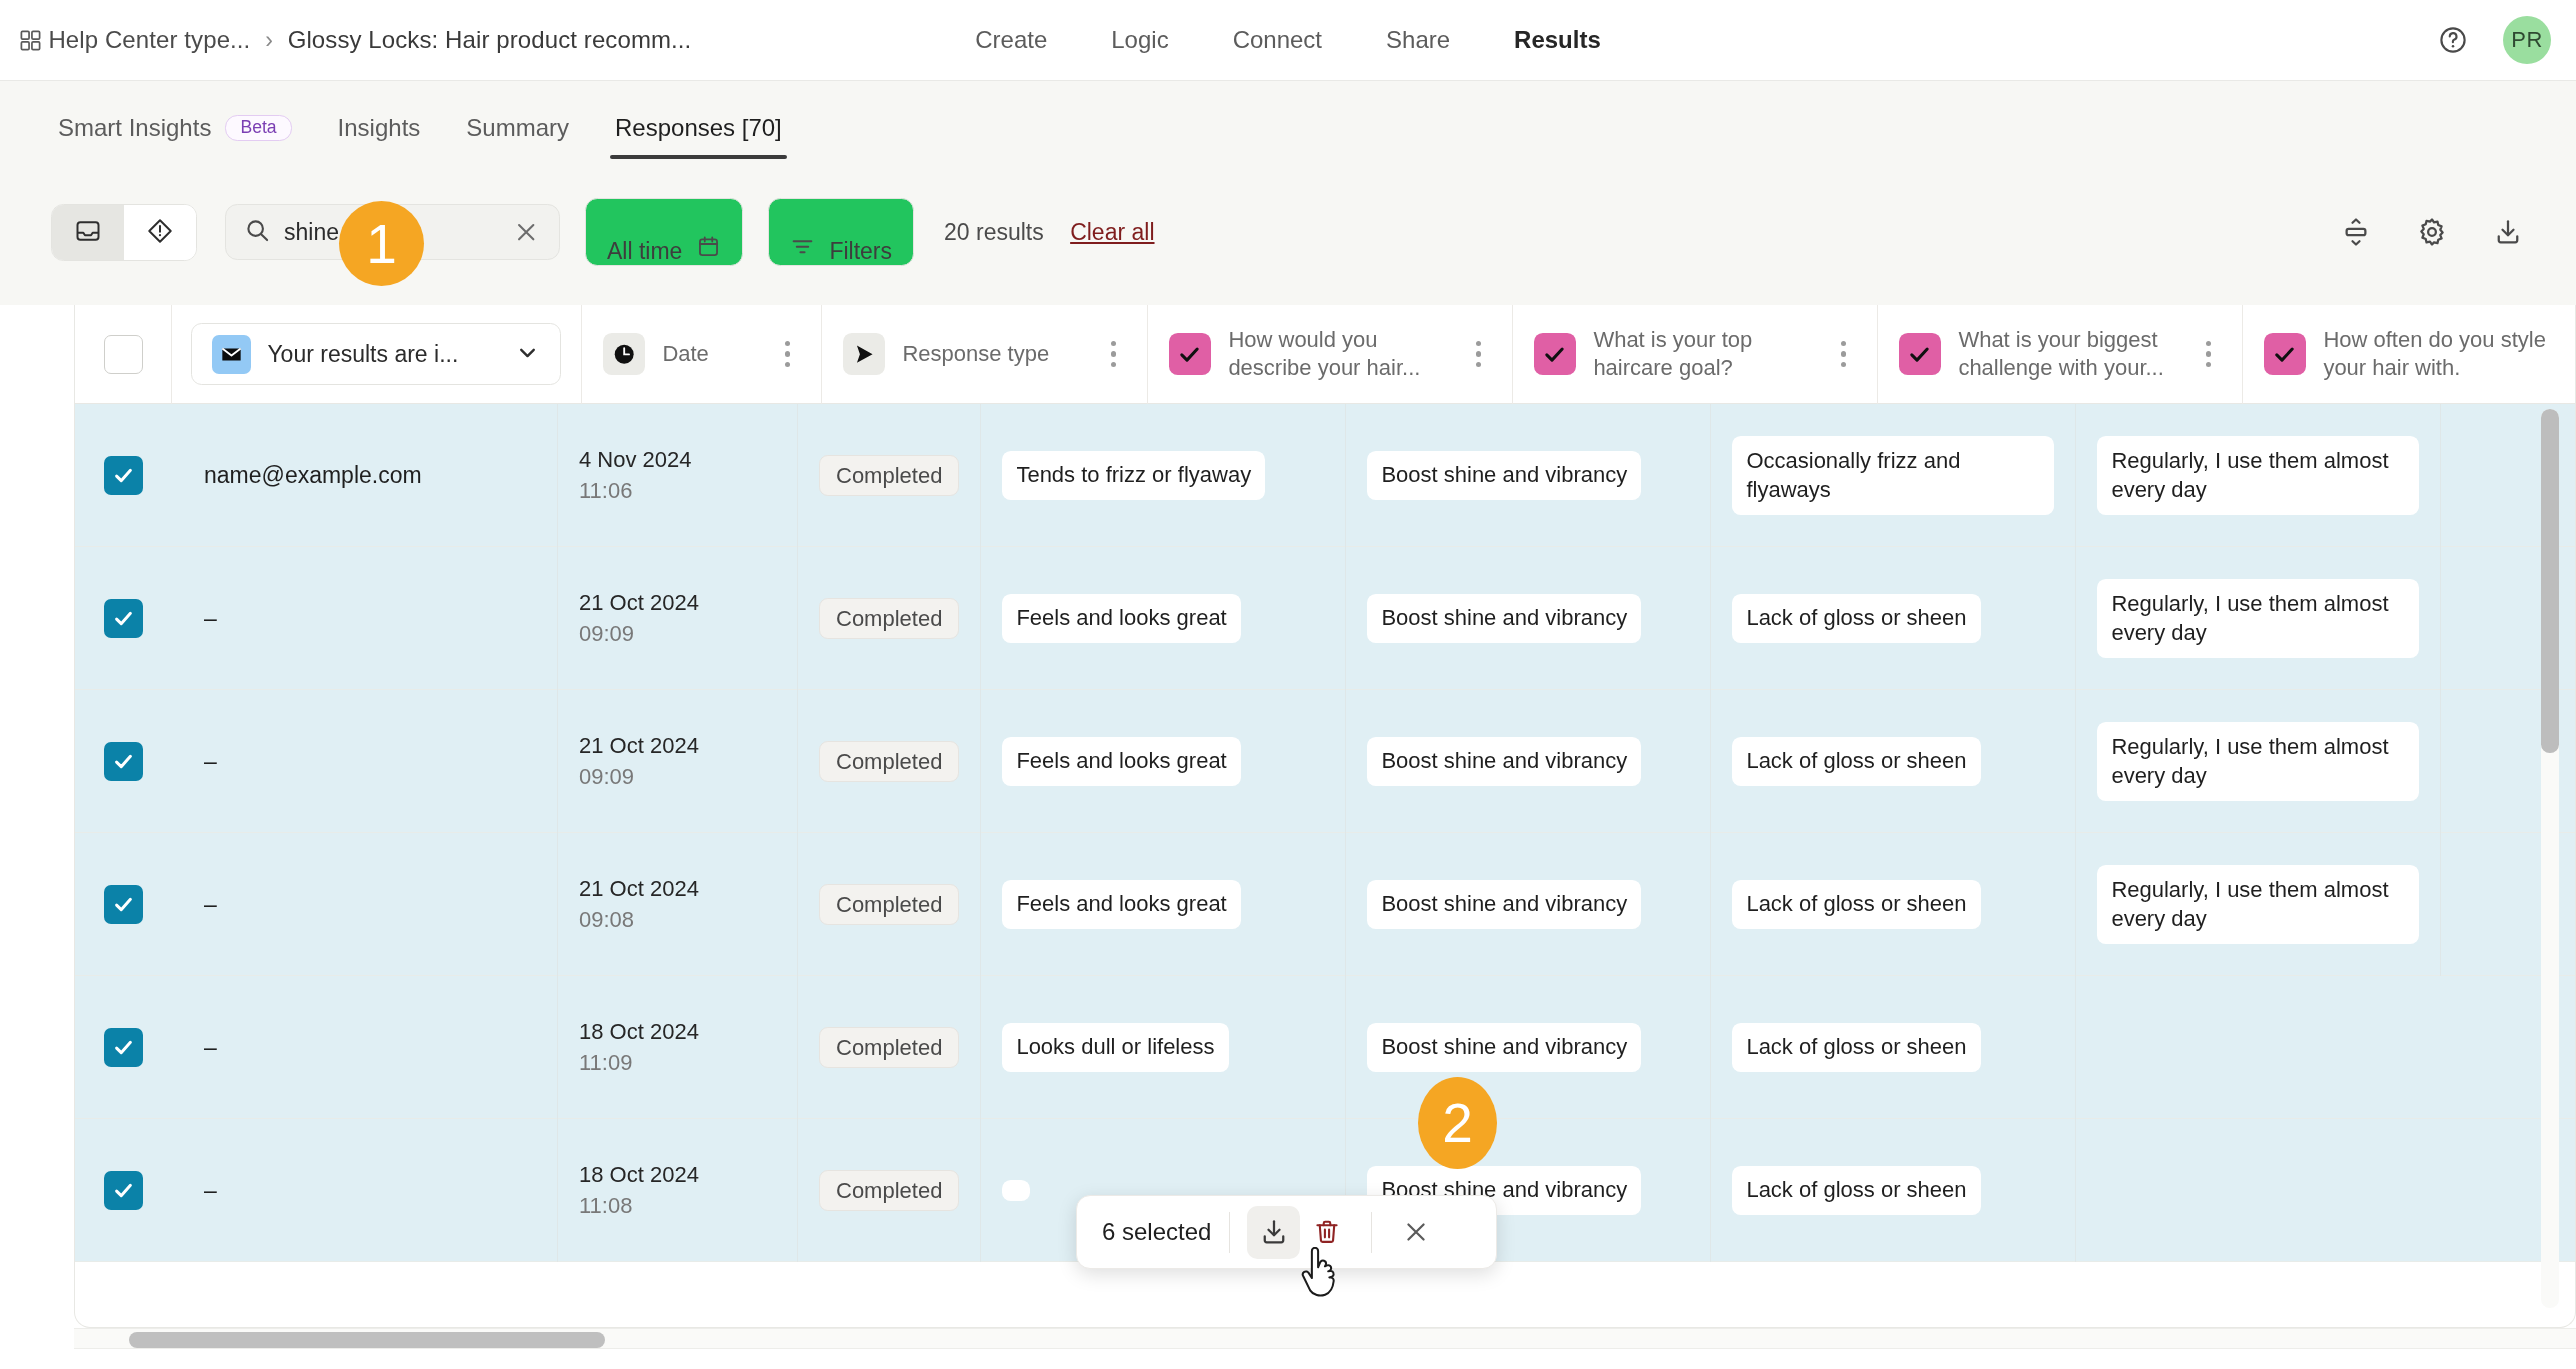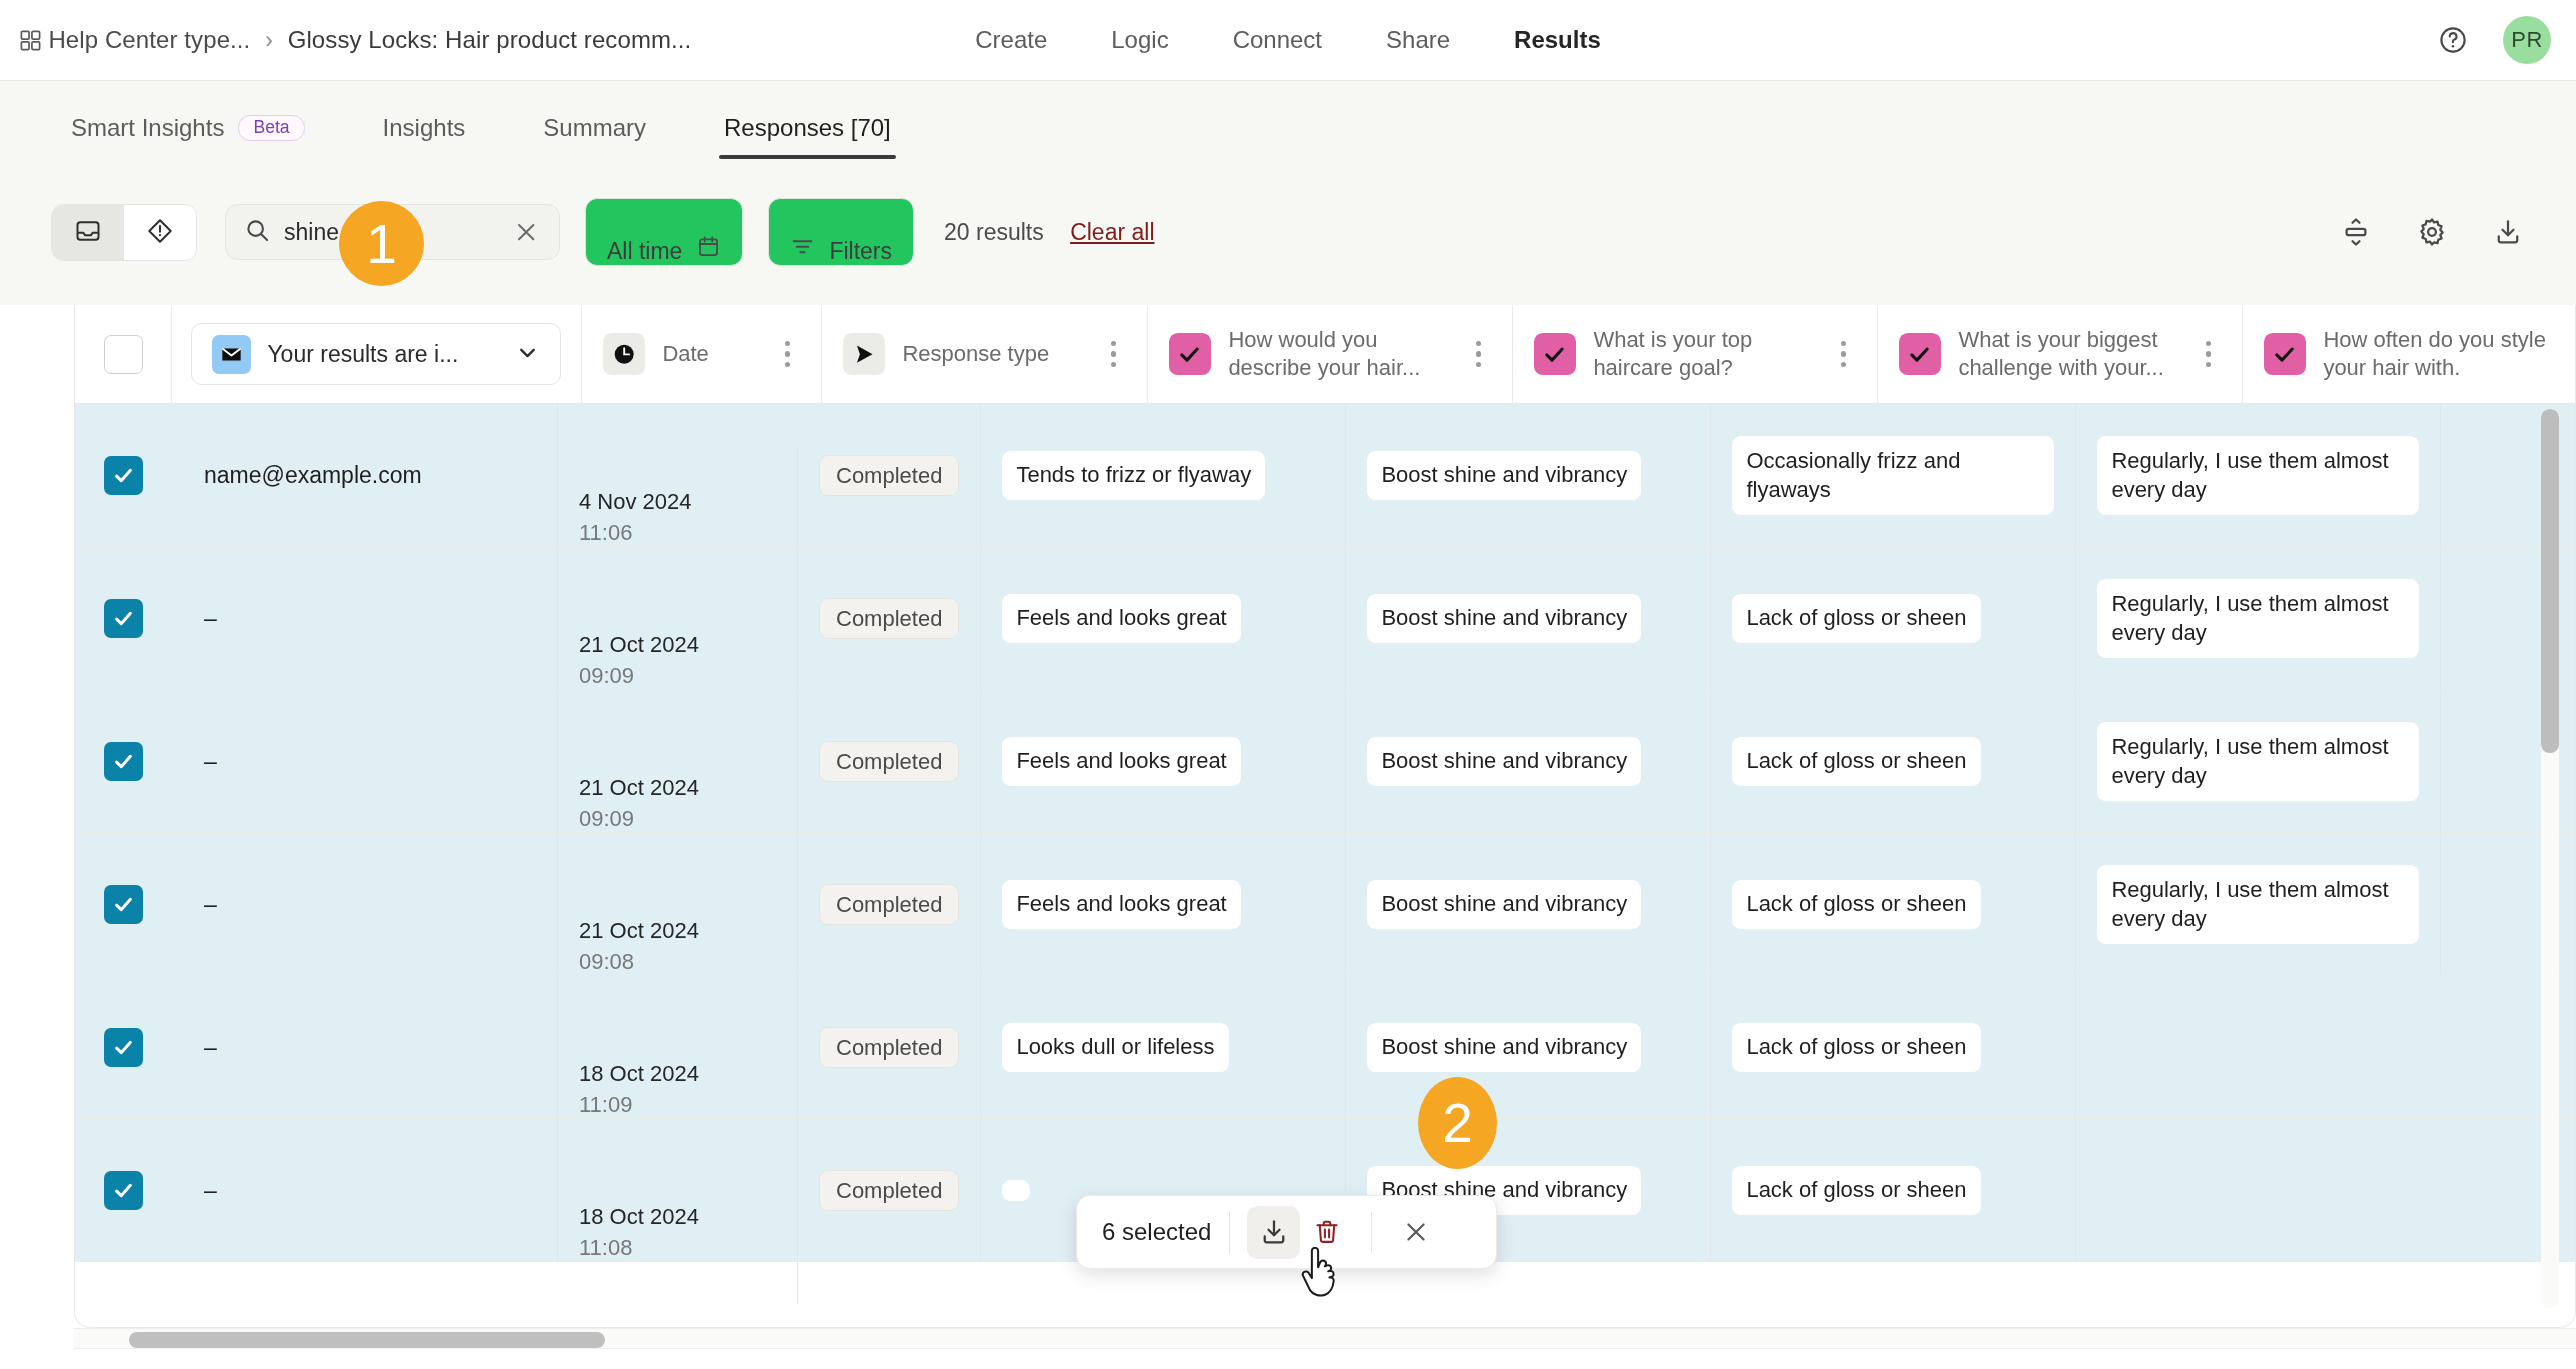--- a/index.html
+++ b/index.html
@@ -36,21 +36,21 @@
   .help-icon{width:30px;height:30px;display:block;}
   .avatar{
     width:48px;height:48px;border-radius:50%;background:#9ade9f;
     display:flex;align-items:center;justify-content:center;
     font-size:22px;color:#2f4a32;font-weight:400;letter-spacing:0.4px;
   }
 
   
   .tabsbar{
     position:absolute;left:0;top:81px;width:2576px;height:78px;
-    background:#f7f7f4;display:flex;align-items:flex-end;padding-left:64px;gap:32px;
+    background:#f7f7f4;display:flex;align-items:flex-end;padding-left:51px;
   }
   .tab{
     position:relative;display:flex;align-items:center;gap:14px;
     font-size:24px;color:#5c5c5c;height:62px;padding:0 23px;cursor:pointer;white-space:nowrap;
   }
   .tab:first-child{padding-left:7px;}
   .tab.active{color:#1f1f1f;font-weight:400;}
   .tab.active::after{
     content:"";position:absolute;left:17.6px;right:17.6px;bottom:0;height:4.4px;border-radius:2.6px;background:#3b3b3b;
   }
@@ -148,21 +148,21 @@
   .trow.sel{background:#e0eff4;}
   .cell{
     display:flex;align-items:center;padding:0 21px;border-right:0.9px solid #dfe7e8;flex:0 0 auto;height:143px;
   }
   .c-check{flex:0 0 97px;justify-content:center;padding:0;border-right:none;}
   .chk-on{
     width:39px;height:39px;border-radius:7px;background:#0b82a8;
     display:flex;align-items:center;justify-content:center;cursor:pointer;
   }
   .c-email{flex:0 0 386px;font-size:23px;color:#1f1f1f;border-right:0.9px solid #dfe7e8;padding-left:32px;}
-  .c-date{flex:0 0 240px;flex-direction:column;align-items:flex-start;justify-content:center;gap:5px;margin-top:42px;}
+  .c-date{flex:0 0 240px;flex-direction:column;align-items:flex-start;justify-content:center;gap:5px;}
   .d-main{font-size:22px;color:#262626;}
   .d-sub{font-size:22px;color:#787878;}
   .badge-completed{
     border:1.3px solid #e6e4e0;background:#f3f2ef;border-radius:8.8px;
     font-size:22px;color:#4a4a4a;padding:8.8px 16px;line-height:1;
   }
   .chipcell{flex:0 0 365px;}
   .chip{
     background:#fff;border-radius:8.8px;font-size:22px;color:#1f1f1f;
     padding:10.6px 14px;line-height:1.3;max-width:100%;

